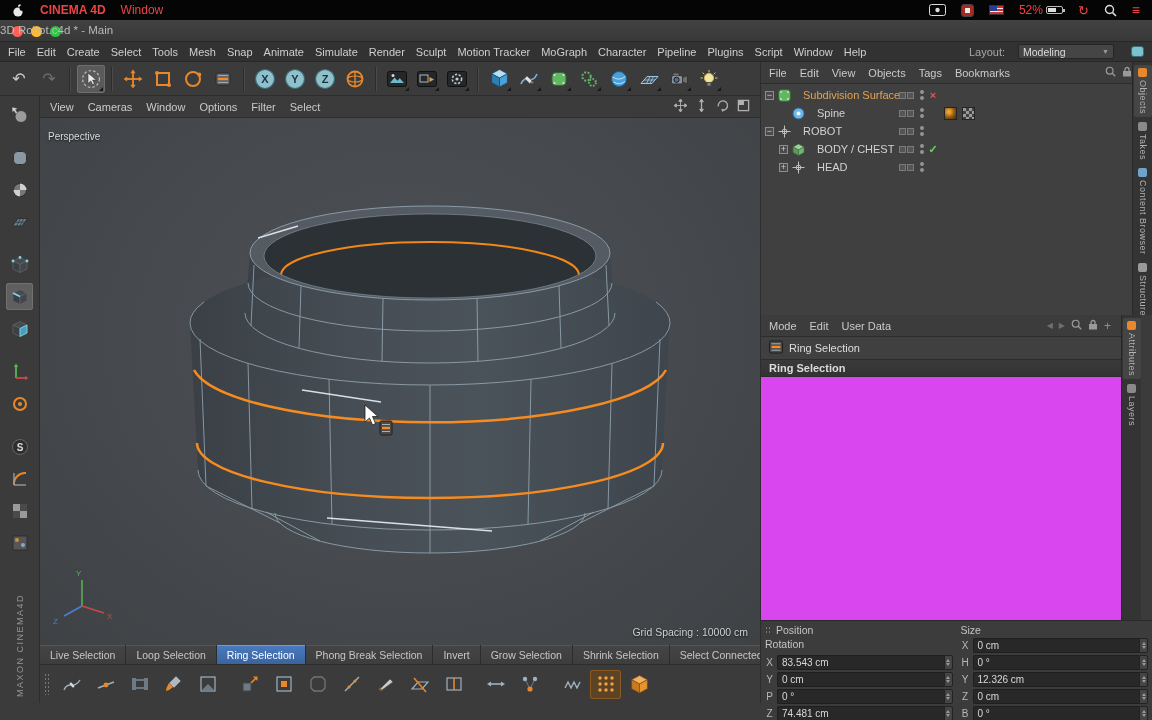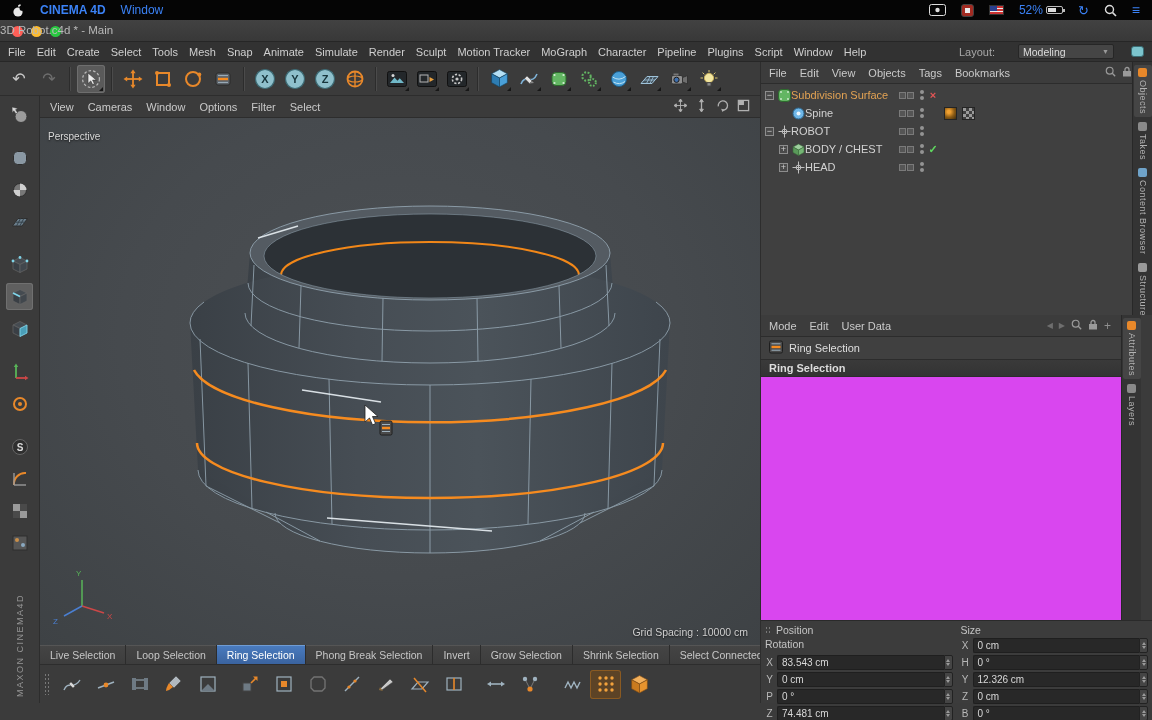--- a/index.html
+++ b/index.html
@@ -2,21 +2,21 @@
 <html><head>
 <meta charset="utf-8">
 <style>
   *{box-sizing:border-box;margin:0;padding:0}
   html,body{background:#000}
   body{font-family:"Liberation Sans",sans-serif}
   #app{position:relative;width:1152px;height:720px;background:#3b3b3b;overflow:hidden;color:#c9c9c9;font-size:11px;cursor:default}
   .flex{display:flex;align-items:center}
 
   
-  #os-menubar{position:absolute;top:0;left:0;width:1152px;height:20px;background:#050505;display:flex;align-items:center;padding:0 12px;gap:15px;color:#3b82f6;font-size:12px}
+  #os-menubar{position:absolute;top:0;left:0;width:1152px;height:20px;background:#050505;display:flex;align-items:center;padding:0 12px;gap:15px;color:#ef4444;font-size:12px}
   #os-menubar .os-app{font-weight:bold}
   .spacer{flex:1}
   .osicon{display:flex;align-items:center;justify-content:center;height:16px}
   .flag{width:15px;height:10px;background:repeating-linear-gradient(#c33 0 1.6px,#eee 1.6px 3.2px);position:relative;border:0.5px solid #333}
   .flag::before{content:"";position:absolute;left:0;top:0;width:7px;height:5px;background:#2a3f8f}
   .battery{width:17px;height:8px;border:1px solid #bbb;border-radius:2px;position:relative;margin-left:3px}
   .battery::before{content:"";position:absolute;left:1px;top:1px;bottom:1px;width:52%;background:#ddd}
   .battery::after{content:"";position:absolute;right:-3px;top:2px;width:2px;height:3px;background:#bbb}
 
   
@@ -65,21 +65,21 @@
   .btool.active{background:#5c4326;box-shadow:inset 0 0 0 1px #8a5a22}
   .grip{width:6px;height:22px;background-image:radial-gradient(#787878 34%,transparent 36%);background-size:3px 4px;flex:0 0 auto;margin-right:3px}
 
   
   #right-panel{position:absolute;top:62px;left:760px;width:392px;height:641px;background:#3b3b3b;border-left:1px solid #2d2d2d}
   .pmenu{height:22px;background:#3c3c3c;border-bottom:1px solid #2c2c2c;display:flex;align-items:center;gap:13px;padding:0 8px;color:#cacaca}
   .pmenu .ricons{margin-left:auto;display:flex;gap:6px;align-items:center;color:#909090}
   #om{position:absolute;top:0;left:0;right:0;height:253px}
   #om-body{position:absolute;top:22px;bottom:0;left:0;right:20px;background:#404040;overflow:hidden;padding-top:2px}
   .om-row{position:relative;height:18px;display:flex;align-items:center;padding-left:4px;color:#d2d2d2}
-  .om-row .lbl{margin-left:0;white-space:nowrap}
+  .om-row .lbl{margin-left:12px;white-space:nowrap}
   .expander{width:9px;height:9px;border:1px solid #8d8d8d;background:#4a4a4a;color:#cfcfcf;font-size:9px;line-height:7px;text-align:center;margin-right:3px;flex:0 0 auto}
   .exp-spacer{width:12px;flex:0 0 auto}
   .indent{width:14px;flex:0 0 auto}
   .oicon{width:14px;height:14px;flex:0 0 auto;display:flex;align-items:center;justify-content:center}
   .om-cols{position:absolute;left:138px;display:flex;align-items:center;gap:3px}
   .sq{width:7px;height:7px;background:#555;border:1px solid #7a7a7a}
   .sqpair{display:flex;gap:1px}
   .dots{display:flex;flex-direction:column;gap:2px;margin-left:3px}
   .dot{width:4px;height:4px;border-radius:50%;background:#939393}
   .mark{width:12px;text-align:center;font-weight:bold;font-size:11px}
@@ -186,21 +186,21 @@
     <span class="mi">Motion Tracker</span>
     <span class="mi">MoGraph</span>
     <span class="mi">Character</span>
     <span class="mi">Pipeline</span>
     <span class="mi">Plugins</span>
     <span class="mi">Script</span>
     <span class="mi">Window</span>
     <span class="mi">Help</span>
     <span class="spacer"></span>
     <span style="color:#a8a8a8">Layout:</span>
-    <span class="layout-select" style="margin-left:12px">
+    <span class="layout-select" style="margin-left:2px">
       <span>Modeling</span>
       <span class="arr">▼</span>
     </span>
     <span class="lock-pill"></span>
   </div>
 
   <div id="top-toolbar">
     <span class="tbtn glyph">↶</span>
     <span class="tbtn glyph dim">↷</span>
     <span class="sep"></span>

